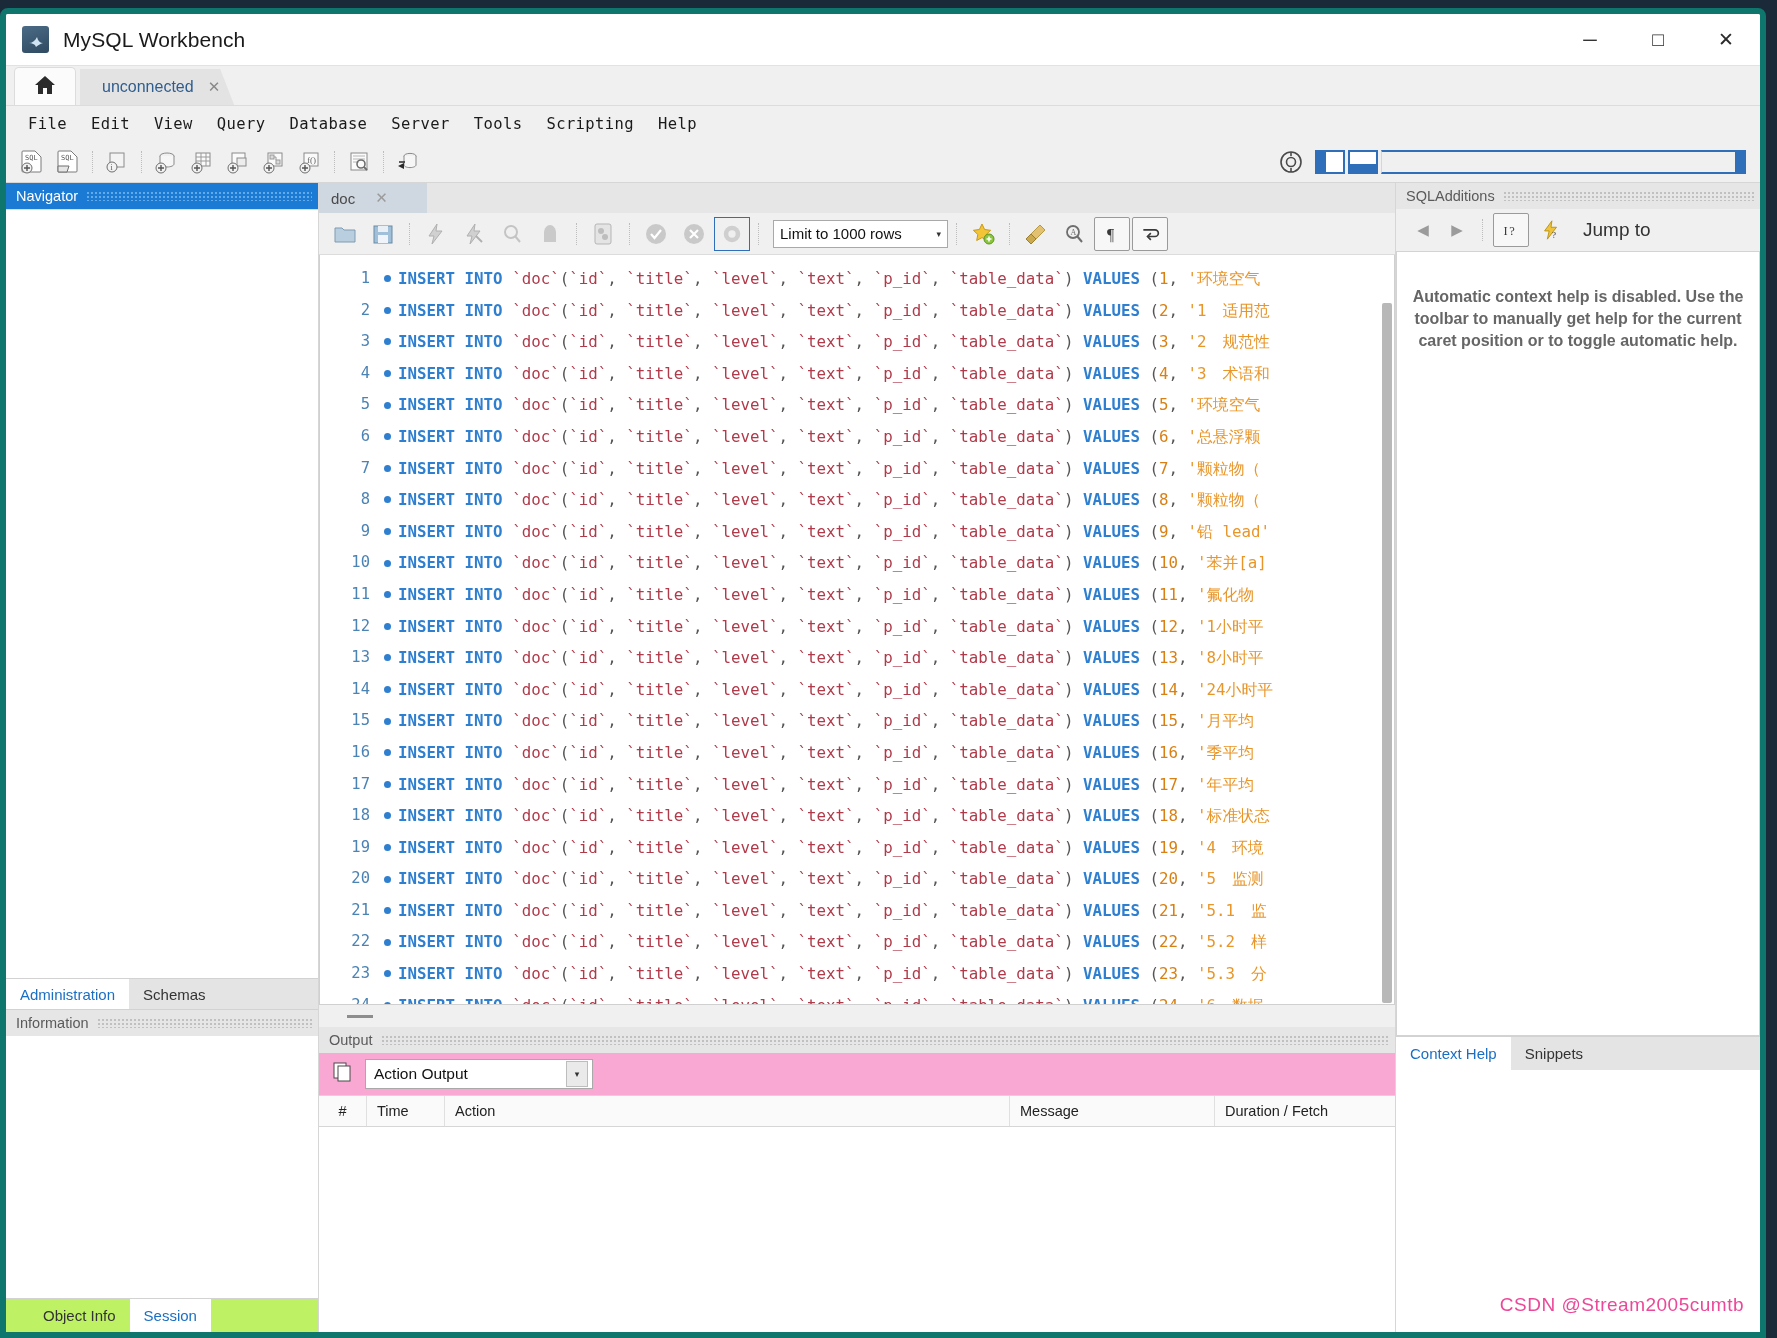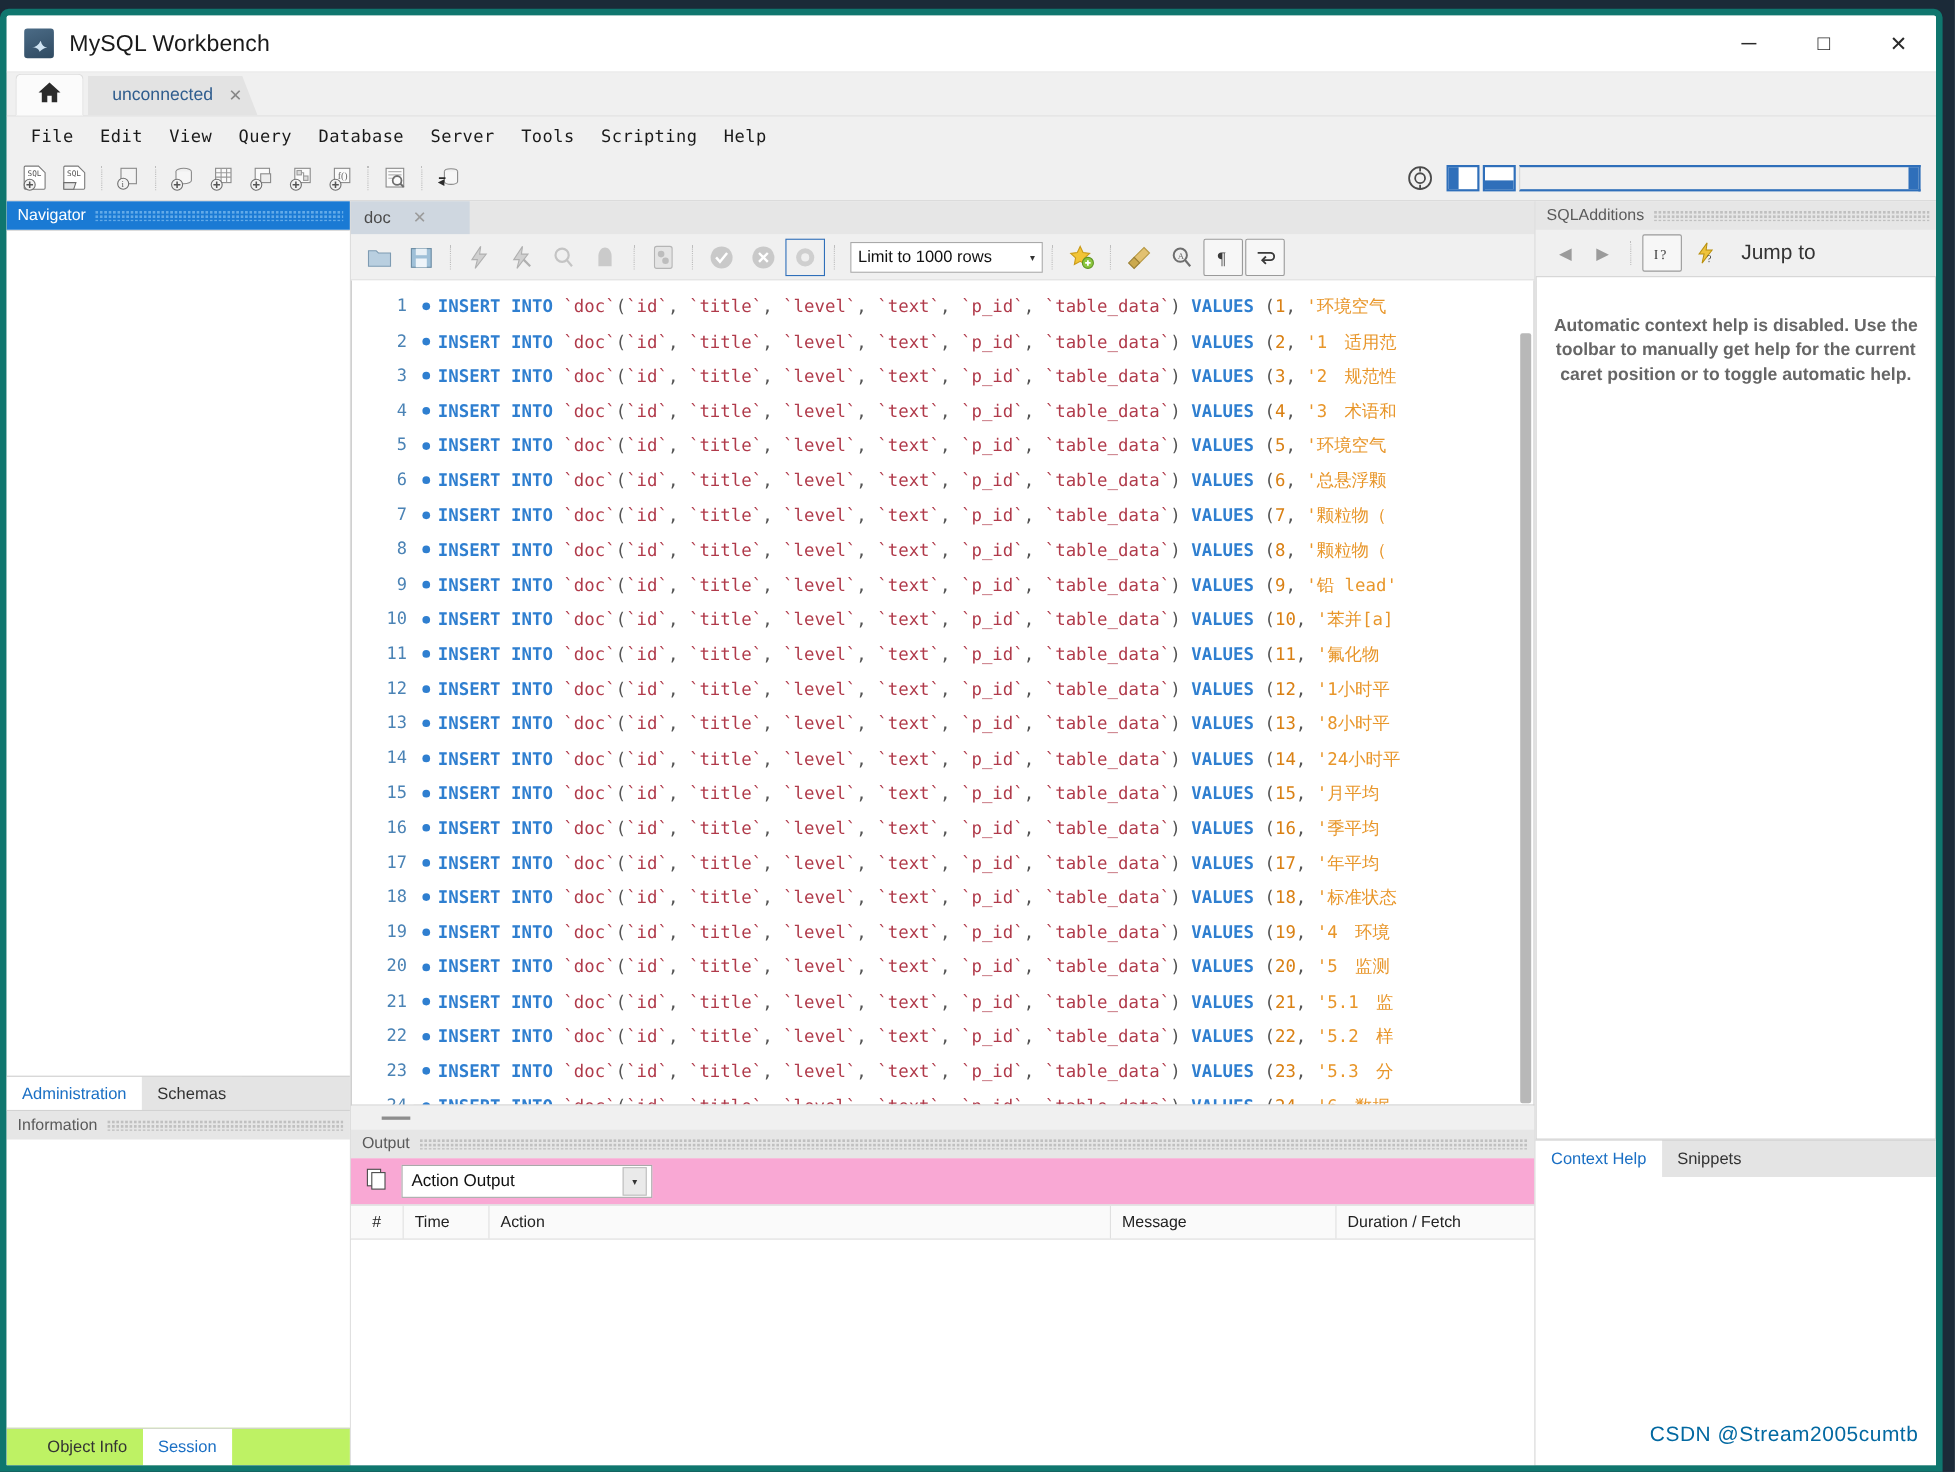--- a/index.html
+++ b/index.html
@@ -241,21 +241,21 @@
   }
   .sa-tabs {
     height: 34px; display: flex; align-items: stretch; background: #e4e4e4;
     border-top: 1px solid #d2d2d2;
   }
   .sa-tabs .t { padding: 0 14px; display:flex; align-items:center; font-size: 15px; color: #333; }
   .sa-tabs .t.active { background: #fff; color: #1a6fc4; }
   .sa-blank { height: 262px; background: #fff; position: relative; }
   .watermark {
     position: absolute; right: 16px; bottom: 16px;
-    font-size: 19px; color: #0369a1; letter-spacing: .5px;
+    font-size: 19px; color: #ec4899; letter-spacing: .5px;
   }
 </style>
 </head>
 <body>
 
 <div class="app">
 
   <div class="titlebar">
     <div class="tb-logo">
       <svg width="20" height="20" viewBox="0 0 20 20">

